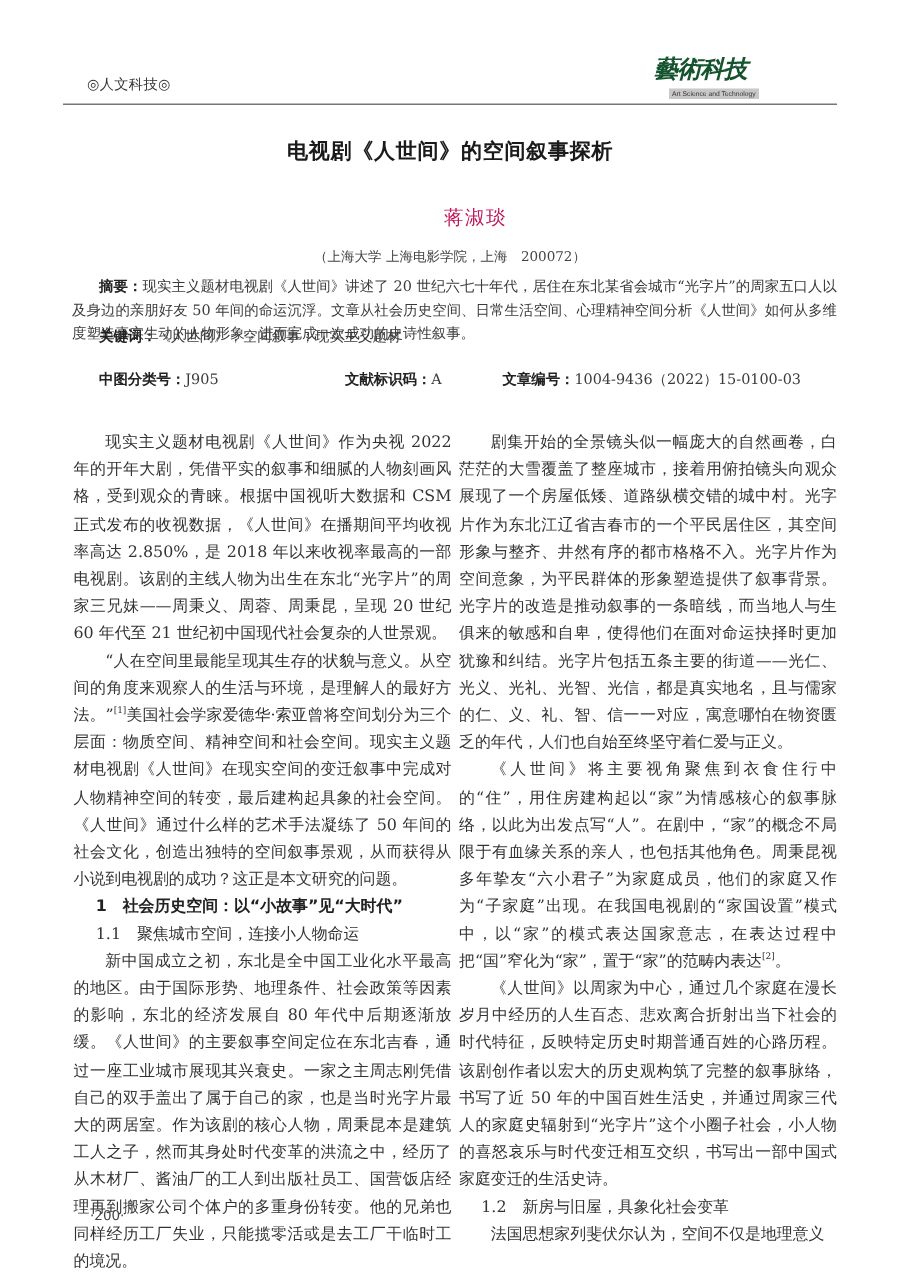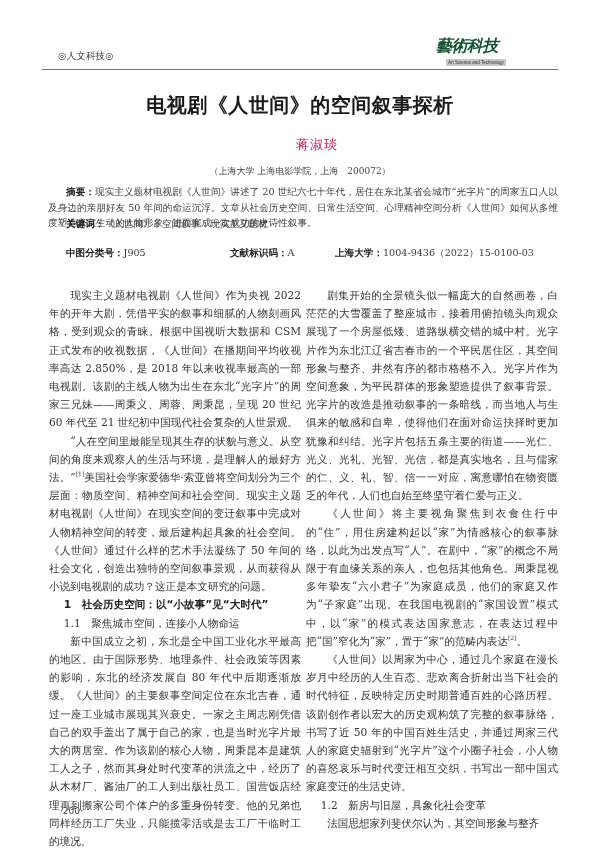--- a/index.html
+++ b/index.html
@@ -6,21 +6,21 @@
     html, body { width: 600px; height: 850px; background: #ffffff; overflow: hidden; }
     body { position: relative; font-family: "DejaVu Serif", "Liberation Serif", serif; color: #2a2a2a; }
 
     .header { position: absolute; left: 42px; top: 36px; width: 516px; height: 34px; text-align: right; }
     .header-left { position: absolute; left: 16px; bottom: 7px; font-family: "DejaVu Sans", "Liberation Sans", sans-serif; font-size: 9.5px; color: #333; letter-spacing: 0.2px; }
     .header-line { position: absolute; left: 0; right: 0; bottom: 0; height: 1.5px; background: #777; }
     .logo { position: absolute; right: 52px; bottom: 4px; width: 70px; height: 30px; }
     .logo-cn { position: absolute; left: 0; top: 0; font-family: "DejaVu Serif", serif; font-size: 16px; font-weight: bold; font-style: italic; color: #14532d; letter-spacing: -0.5px; white-space: nowrap; }
     .logo-en { position: absolute; left: 10px; bottom: 0; background: #c8c8c8; color: #333; font-family: "Liberation Sans", sans-serif; font-size: 4.5px; padding: 1px 2px; white-space: nowrap; }
 
-    .title { position: absolute; left: 0; width: 600px; top: 92px; text-align: center; font-family: "DejaVu Sans", "Liberation Sans", sans-serif; font-size: 20px; font-weight: bold; color: #1a1a1a; letter-spacing: 0.5px; }
+    .title { position: absolute; left: 0; width: 600px; top: 92px; text-align: center; font-family: "DejaVu Sans", "Liberation Sans", sans-serif; font-size: 14px; font-weight: bold; color: #1a1a1a; letter-spacing: 0.5px; }
     .author { position: absolute; left: 17px; width: 600px; top: 136px; text-align: center; font-size: 13px; color: #be185d; letter-spacing: 1px; }
     .affil { position: absolute; left: 0; width: 600px; top: 165px; text-align: center; font-size: 9px; color: #444; }
 
     .abstract { position: absolute; left: 48px; top: 184px; width: 510px; font-size: 9.6px; line-height: 15.5px; color: #3a3a3a; text-indent: 18px; text-align: justify; }
     .abstract .lbl, .meta .lbl { font-family: "DejaVu Sans", "Liberation Sans", sans-serif; font-weight: bold; color: #222; }
     .kw { position: absolute; left: 66px; top: 218px; font-size: 9.6px; color: #3a3a3a; }
     .meta { position: absolute; left: 66px; top: 247px; width: 492px; font-size: 9.6px; color: #3a3a3a; }
     .meta span.cell { position: absolute; top: 0; white-space: nowrap; }
 
     .col { position: absolute; top: 273px; width: 252px; font-size: 10.6px; line-height: 18.2px; color: #333; text-align: justify; margin-top: 13px; }
@@ -58,33 +58,33 @@
 </div>
 
 <div class="meta">
   <span class="cell" style="left:0;">
     <span class="lbl">中图分类号：</span><span>J905</span>
   </span>
   <span class="cell" style="left:164px;">
     <span class="lbl">文献标识码：</span><span>A</span>
   </span>
   <span class="cell" style="left:269px;">
-    <span class="lbl">上海大学：</span><span>1004-9436（2022）15-0100-03</span>
+    <span class="lbl">文章编号：</span><span>1004-9436（2022）15-0100-03</span>
   </span>
 </div>
 
 <div class="col col-left">
   <p>现实主义题材电视剧《人世间》作为央视 2022 年的开年大剧，凭借平实的叙事和细腻的人物刻画风格，受到观众的青睐。根据中国视听大数据和 CSM 正式发布的收视数据，《人世间》在播期间平均收视率高达 2.850%，是 2018 年以来收视率最高的一部电视剧。该剧的主线人物为出生在东北“光字片”的周家三兄妹——周秉义、周蓉、周秉昆，呈现 20 世纪 60 年代至 21 世纪初中国现代社会复杂的人世景观。</p>
   <p><span>“人在空间里最能呈现其生存的状貌与意义。从空间的角度来观察人的生活与环境，是理解人的最好方法。”</span><span class="sup">[1]</span><span>美国社会学家爱德华·索亚曾将空间划分为三个层面：物质空间、精神空间和社会空间。现实主义题材电视剧《人世间》在现实空间的变迁叙事中完成对人物精神空间的转变，最后建构起具象的社会空间。《人世间》通过什么样的艺术手法凝练了 50 年间的社会文化，创造出独特的空间叙事景观，从而获得从小说到电视剧的成功？这正是本文研究的问题。</span></p>
   <p class="sec">1　社会历史空间：以“小故事”见“大时代”</p>
   <p class="subsec">1.1　聚焦城市空间，连接小人物命运</p>
   <p>新中国成立之初，东北是全中国工业化水平最高的地区。由于国际形势、地理条件、社会政策等因素的影响，东北的经济发展自 80 年代中后期逐渐放缓。《人世间》的主要叙事空间定位在东北吉春，通过一座工业城市展现其兴衰史。一家之主周志刚凭借自己的双手盖出了属于自己的家，也是当时光字片最大的两居室。作为该剧的核心人物，周秉昆本是建筑工人之子，然而其身处时代变革的洪流之中，经历了从木材厂、酱油厂的工人到出版社员工、国营饭店经理再到搬家公司个体户的多重身份转变。他的兄弟也同样经历工厂失业，只能揽零活或是去工厂干临时工的境况。</p>
 </div>
 
 <div class="col col-right">
   <p>剧集开始的全景镜头似一幅庞大的自然画卷，白茫茫的大雪覆盖了整座城市，接着用俯拍镜头向观众展现了一个房屋低矮、道路纵横交错的城中村。光字片作为东北江辽省吉春市的一个平民居住区，其空间形象与整齐、井然有序的都市格格不入。光字片作为空间意象，为平民群体的形象塑造提供了叙事背景。光字片的改造是推动叙事的一条暗线，而当地人与生俱来的敏感和自卑，使得他们在面对命运抉择时更加犹豫和纠结。光字片包括五条主要的街道——光仁、光义、光礼、光智、光信，都是真实地名，且与儒家的仁、义、礼、智、信一一对应，寓意哪怕在物资匮乏的年代，人们也自始至终坚守着仁爱与正义。</p>
   <p><span>《人世间》将主要视角聚焦到衣食住行中的“住”，用住房建构起以“家”为情感核心的叙事脉络，以此为出发点写“人”。在剧中，“家”的概念不局限于有血缘关系的亲人，也包括其他角色。周秉昆视多年挚友“六小君子”为家庭成员，他们的家庭又作为“子家庭”出现。在我国电视剧的“家国设置”模式中，以“家”的模式表达国家意志，在表达过程中把“国”窄化为“家”，置于“家”的范畴内表达</span><span class="sup">[2]</span><span>。</span></p>
   <p>《人世间》以周家为中心，通过几个家庭在漫长岁月中经历的人生百态、悲欢离合折射出当下社会的时代特征，反映特定历史时期普通百姓的心路历程。该剧创作者以宏大的历史观构筑了完整的叙事脉络，书写了近 50 年的中国百姓生活史，并通过周家三代人的家庭史辐射到“光字片”这个小圈子社会，小人物的喜怒哀乐与时代变迁相互交织，书写出一部中国式家庭变迁的生活史诗。</p>
   <p class="subsec">1.2　新房与旧屋，具象化社会变革</p>
-  <p>法国思想家列斐伏尔认为，其空间形象与整齐</p>
+  <p>法国思想家列斐伏尔认为，空间不仅是地理意义</p>
 </div>
 
 <div class="pagenum">·200·</div>
 
 </body></html>

